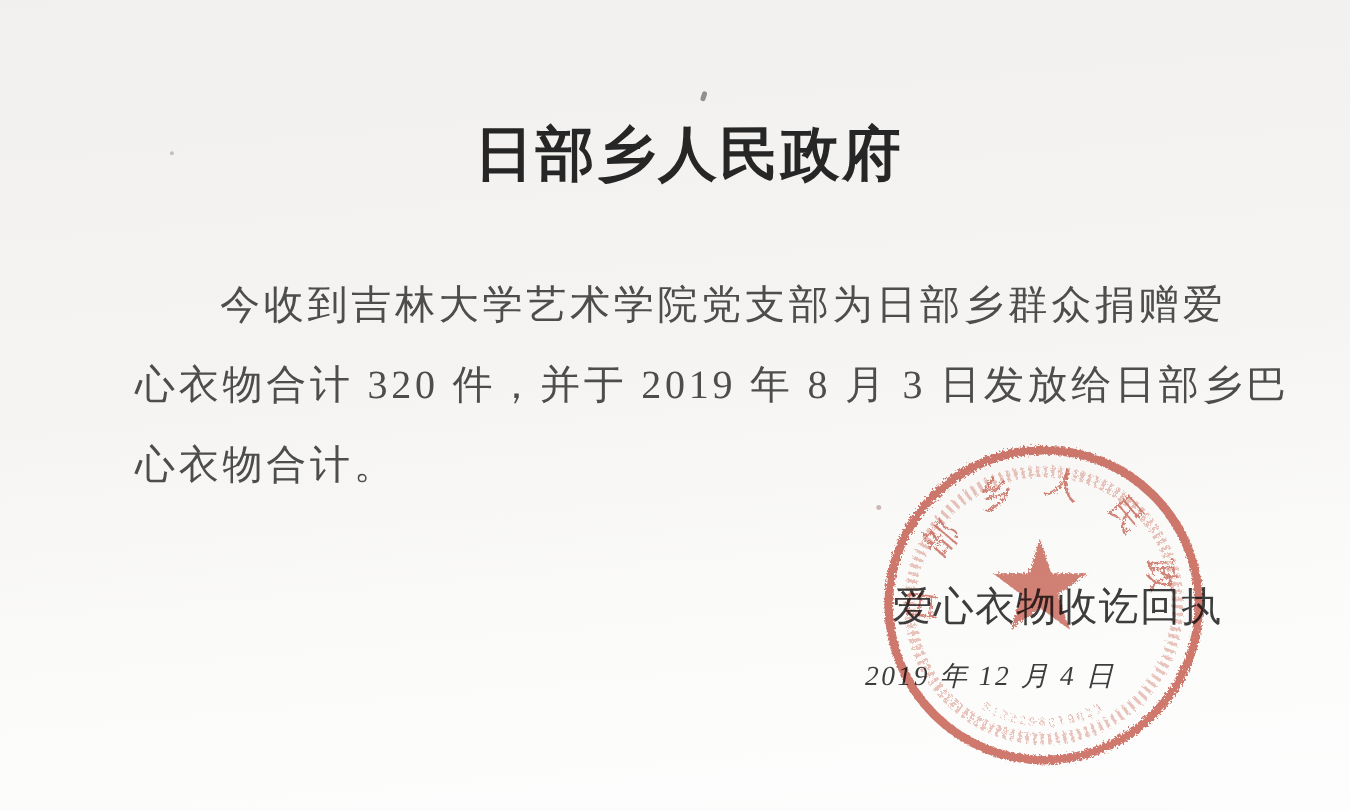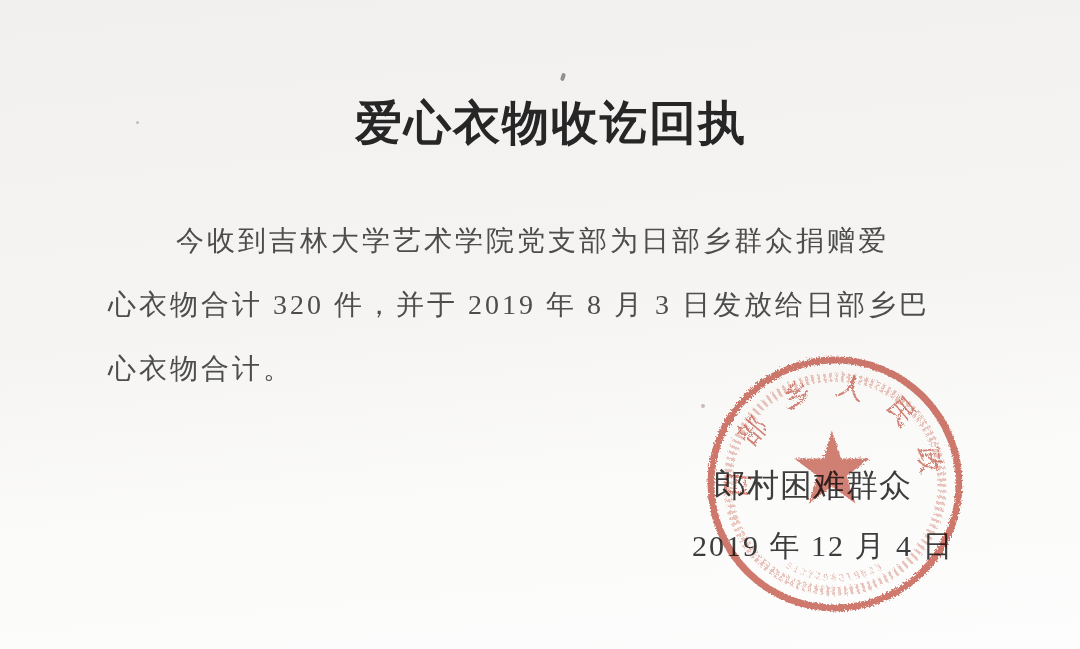--- a/index.html
+++ b/index.html
@@ -16,73 +16,74 @@
     transform:translateX(-50%);
     margin:0 0 0 11px;
     font-size:47px;
     font-weight:700;
     letter-spacing:2px;
     color:#262626;
     white-space:nowrap;
   }
   .body-line{
     position:absolute;
-    font-size:28px;
+    font-size:32px;
     font-weight:400;
     letter-spacing:3px;
     color:#4d4d4d;
     white-space:nowrap;
   }
   .line-1{left:176px;top:222px;}
   .line-2{left:108px;top:286px;}
   .line-3{left:108px;top:350px;}
   .signature{
     position:absolute;
     left:714px;top:464px;
     font-size:32px;
     letter-spacing:1px;
     color:#3d3d3d;
     white-space:nowrap;
     z-index:2;
   }
   .date{
     position:absolute;
     left:692px;top:526px;
-    font-size:30px;
+    font-size:22px;
     letter-spacing:2px;
     color:#3d3d3d;
     white-space:nowrap;
     z-index:2;
+    font-style:italic;
   }
   .seal{
     position:absolute;
     left:685px;top:334px;
     width:300px;height:300px;
     z-index:3;
     mix-blend-mode:multiply;
     opacity:.88;
   }
   .seal text{font-family:"Liberation Serif","DejaVu Serif",serif;}
   .speck{position:absolute;border-radius:50%;z-index:1;}
   .speck-a{left:561px;top:73px;width:4px;height:8px;background:#909090;transform:rotate(18deg);border-radius:2px;}
   .speck-b{left:136px;top:121px;width:3px;height:3px;background:#bdbdbd;}
   .speck-c{left:701px;top:404px;width:4px;height:4px;background:#cdbab4;}
 </style>
 </head>
 <body>
 
 <div class="page">
 
-  <h1 class="title">爱心衣物收讫回执</h1>
+  <h1 class="title">日部乡人民政府</h1>
 
   <div class="body-line line-1">今收到吉林大学艺术学院党支部为日部乡群众捐赠爱</div>
   <div class="body-line line-2">心衣物合计 320 件，并于 2019 年 8 月 3 日发放给日部乡巴</div>
   <div class="body-line line-3">心衣物合计。</div>
 
-  <div class="signature">郎村困难群众</div>
+  <div class="signature">爱心衣物收讫回执</div>
   <div class="date">2019 年 12 月 4 日</div>
 
   <svg class="seal" viewBox="-150 -150 300 300" xmlns="http://www.w3.org/2000/svg">
     <defs>
       <filter id="grain" x="-20%" y="-20%" width="140%" height="140%">
         <feTurbulence type="fractalNoise" baseFrequency="0.55" numOctaves="2" result="n"></feTurbulence>
         <feDisplacementMap in="SourceGraphic" in2="n" scale="5"></feDisplacementMap>
       </filter>
       <path id="ringPath" d="M -79.7 37.2 A 88 88 0 1 1 79.7 37.2" fill="none"></path>
       <path id="codePath" d="M -67 70 A 97 97 0 0 0 67 70" fill="none"></path>

